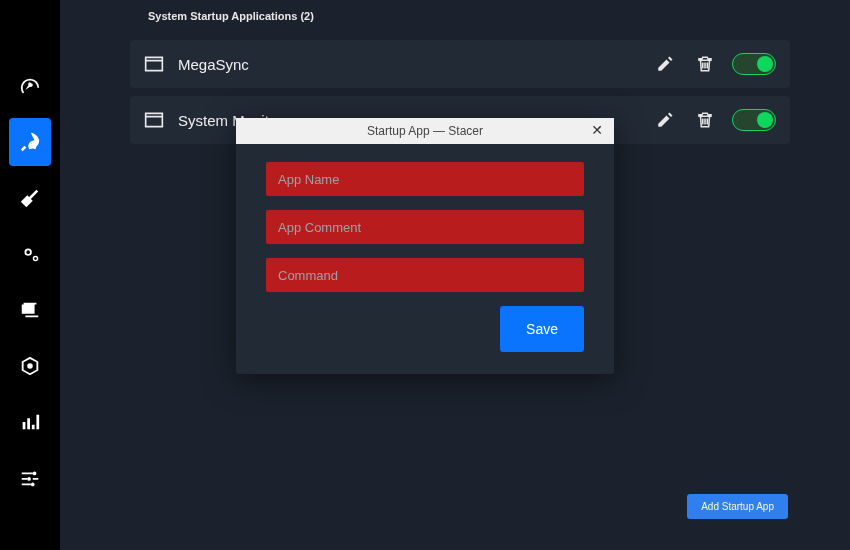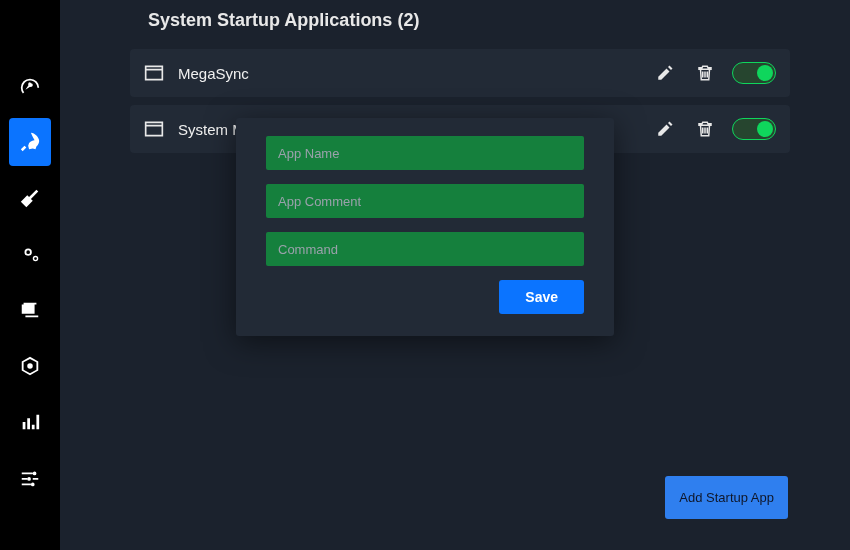--- a/index.html
+++ b/index.html
@@ -28,21 +28,21 @@
     position: absolute; left: 60px; top: 0; right: 0; height: 550px;
     padding: 10px 10px 0 10px;
   }
   .page-title {
     text-align: center; font-size: 15px; color: #cfd3d8;
     padding: 6px 0 10px 0;
     border-bottom: 1px solid #3a414c;
     margin: 0 0 28px 0;
   }
   .section-title {
-    font-size: 18px; color: #e8e8e8; font-weight: 600;
+    font-size: 11px; color: #e8e8e8; font-weight: 600;
     margin: 0 0 18px 78px;
   }
   .rows { width: 660px; margin-left: 60px; }
   .app-row {
     height: 48px; background: #222a36; border-radius: 4px;
     display: flex; align-items: center; padding: 0 14px;
     margin-bottom: 8px; gap: 14px;
   }
   .app-row .win-icon { width: 20px; height: 18px; fill: #e8e8e8; flex: 0 0 auto; }
   .app-row .name { flex: 1; font-size: 15px; color: #f0f0f0; }
@@ -51,50 +51,50 @@
   .toggle {
     width: 44px; height: 22px; border: 1px solid #0fd65c; border-radius: 11px;
     background: #26452f; position: relative; cursor: pointer;
   }
   .toggle .knob {
     position: absolute; right: 2px; top: 2px; width: 16px; height: 16px;
     background: #0fd65c; border-radius: 50%;
   }
   .add-btn {
     position: absolute; right: 62px; bottom: 31px;
-    background: #2f7fef; color: #0f172a; border: none;
-    padding: 14px 14px; font-size: 13px; border-radius: 3px; cursor: pointer;
+    background: #2f7fef; color: #fef9c3; border: none;
+    padding: 7px 14px; font-size: 10px; border-radius: 3px; cursor: pointer;
   }
   
   .dialog {
     position: absolute; left: 236px; top: 118px; width: 378px;
     background: #222a36; border-radius: 3px;
     box-shadow: 0 6px 30px rgba(0,0,0,0.5);
   }
   .dlg-title {
     height: 26px; background: #f0f0f0; color: #444;
     display: flex; align-items: center; justify-content: center;
     font-size: 12px; position: relative;
   }
   .dlg-close {
     position: absolute; right: 8px; top: 3px; width: 18px; height: 18px;
     display: flex; align-items: center; justify-content: center; cursor: pointer;
     color: #333; font-size: 14px;
   }
   .dlg-body { padding: 18px 30px 22px 30px; }
   .dlg-heading { text-align: center; font-size: 16px; color: #cfd3d8; margin-bottom: 16px; }
   .dlg-input {
-    width: 100%; height: 34px; background: #15803d; border: none;
+    width: 100%; height: 34px; background: #b91c1c; border: none;
     color: #e8e8e8; padding: 0 12px; font-size: 13px; margin-bottom: 14px;
     border-radius: 2px;
   }
   .dlg-input::placeholder { color: #9aa1ab; }
   .dlg-save {
     float: right; background: #0b74ff; color: #fff; border: none;
-    padding: 9px 26px; font-size: 14px; border-radius: 3px; cursor: pointer; font-weight: bold;
+    padding: 15px 26px; font-size: 14px; border-radius: 3px; cursor: pointer;
   }
 </style>
 </head>
 <body>
 
 <div class="sidebar">
   <div class="side-item">
     <svg viewBox="0 0 24 24">
         <path d="M12 4a10 10 0 0 0-10 10 10 10 0 0 0 2.2 6.2l1.5-1.3A8 8 0 1 1 20 14h2A10 10 0 0 0 12 4zm0 4a2 2 0 0 0-2 2c0 .4.1.8.3 1.1L7 16l5.1-3.3c.3.2.6.3 1 .3a2 2 0 0 0 0-4z"></path>
       </svg>
@@ -177,20 +177,26 @@
       <div class="toggle">
           <div class="knob"></div>
         </div>
     </div>
   </div>
 
   <button class="add-btn">Add Startup App</button>
 </div>
 
 <div class="dialog">
+  <div class="dlg-title">
+    <span>Startup App — Stacer</span>
+    <div class="dlg-close">
+      <span>✕</span>
+    </div>
+  </div>
   <div class="dlg-body">
     <input class="dlg-input" placeholder="App Name" style="">
     <input class="dlg-input" placeholder="App Comment" style="">
     <input class="dlg-input" placeholder="Command" style="">
     <button class="dlg-save">Save</button>
     <div style="clear:both"></div>
   </div>
 </div>
 
 </body></html>

